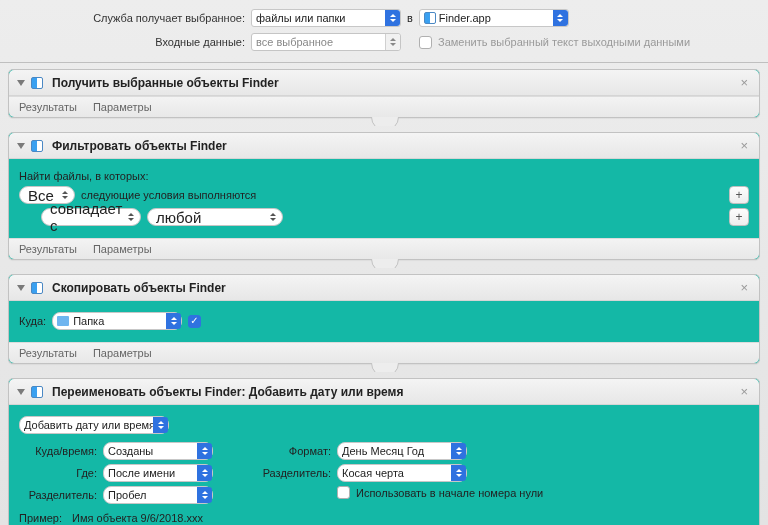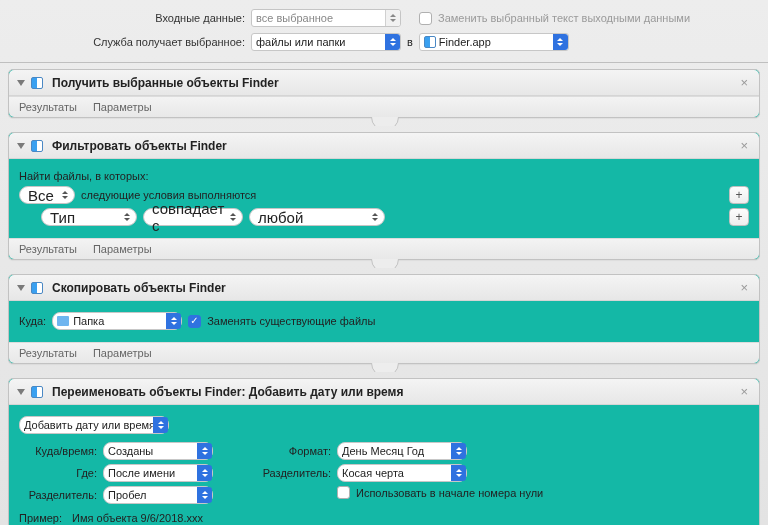--- a/index.html
+++ b/index.html
@@ -115,41 +115,41 @@
   }
   .row{display:flex;align-items:center;gap:6px;margin:4px 0;}
   .lbl-r{text-align:right;display:inline-block;}
   .sel.blue-sm{height:18px;border-radius:8px;}
 </style>
 </head>
 <body>
 
 <div class="top">
   <div class="top-row">
+    <div class="top-label lbl1">Служба получает выбранное:</div>
+    <div class="sel" style="width:150px">
+      <span>файлы или папки</span>
+      <span class="cap"></span>
+    </div>
+    <span>в</span>
+    <div class="sel" style="width:150px">
+      <span class="finder-ico"></span>
+      <span>Finder.app</span>
+      <span class="cap"></span>
+    </div>
+  </div>
+  <div class="top-row">
     <div class="top-label lbl1">Входные данные:</div>
     <div class="sel-grey" style="width:150px">
       <span>все выбранное</span>
       <span class="gcap"></span>
     </div>
     <span style="width:6px"></span>
     <span class="chk"></span>
     <span class="muted">Заменить выбранный текст выходными данными</span>
-  </div>
-  <div class="top-row">
-    <div class="top-label lbl1">Служба получает выбранное:</div>
-    <div class="sel" style="width:150px">
-      <span>файлы или папки</span>
-      <span class="cap"></span>
-    </div>
-    <span>в</span>
-    <div class="sel" style="width:150px">
-      <span class="finder-ico"></span>
-      <span>Finder.app</span>
-      <span class="cap"></span>
-    </div>
   </div>
 </div>
 
 <div class="flow">
 
   <div class="action">
     <div class="action-hd">
       <span class="disclose"></span>
       <span class="finder-ico"></span>
       <span class="act-title">Получить выбранные объекты Finder</span>
@@ -174,23 +174,20 @@
           <span>Найти файлы, в которых:</span>
         </div>
       <div class="row">
         <span class="combo" style="width:56px">
             <span>Все</span>
           </span>
         <span>следующие условия выполняются</span>
         <span style="margin-left:auto" class="plusbtn">+</span>
       </div>
       <div class="row" style="padding-left:22px">
-        <span class="combo" style="width:96px">
-            <span>Тип</span>
-          </span>
         <span class="combo" style="width:100px">
             <span>совпадает с</span>
           </span>
         <span class="combo" style="width:136px">
             <span>любой</span>
           </span>
         <span style="margin-left:auto" class="plusbtn">+</span>
       </div>
     </div>
     <div class="action-ft">
@@ -209,21 +206,20 @@
     </div>
     <div class="action-body">
       <div class="row">
         <span>Куда:</span>
         <div class="sel blue-sm" style="width:130px">
           <span style="width:12px;height:10px;background:#6fb5ef;border-radius:1px;display:inline-block;margin-right:4px"></span>
           <span>Папка</span>
           <span class="cap"></span>
         </div>
         <span class="chk on"></span>
-        <span>Заменять существующие файлы</span>
       </div>
     </div>
     <div class="action-ft">
       <span>Результаты</span>
       <span>Параметры</span>
     </div>
     <div class="notch"></div>
   </div>
 
   <div class="action" style="margin-bottom:4px">

